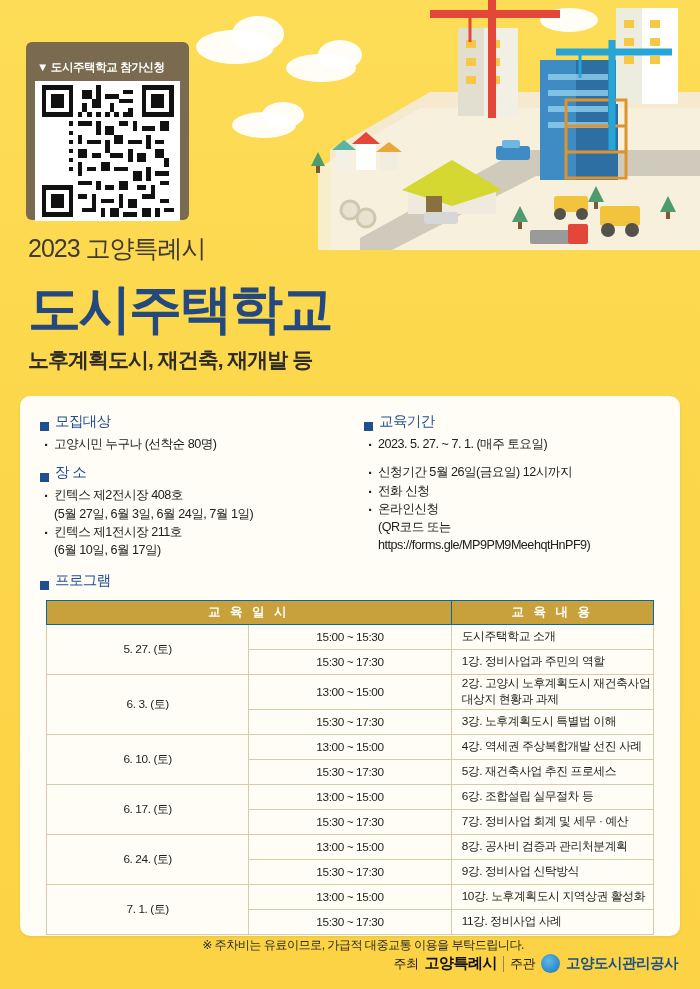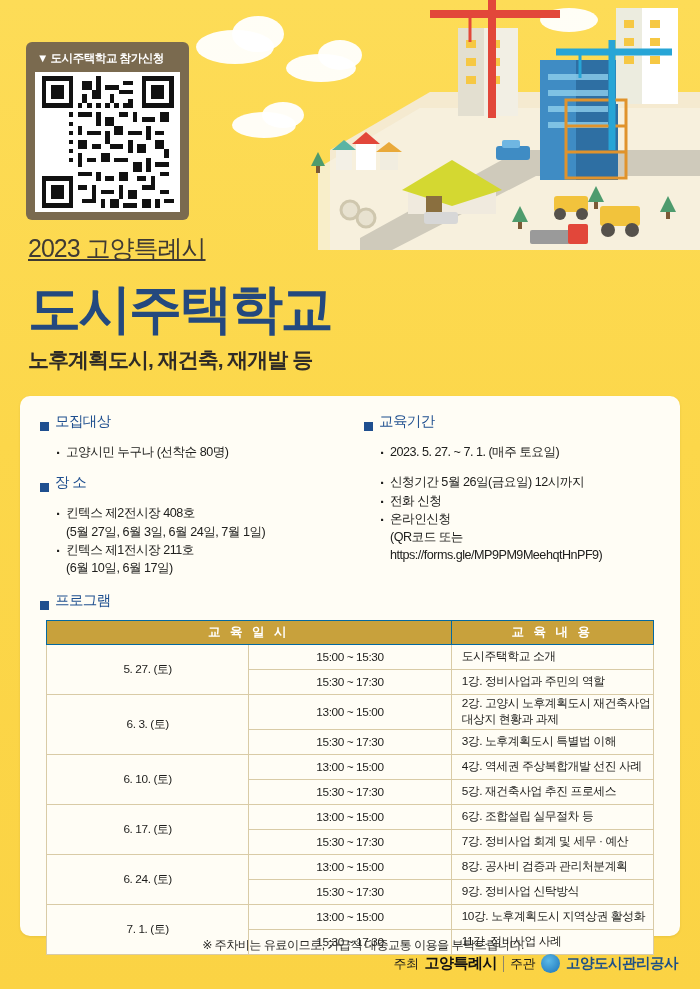--- a/index.html
+++ b/index.html
@@ -23,52 +23,51 @@
   .cloud {
     position: absolute; background: #fff; border-radius: 50%;
     opacity: .95;
   }
   
   .qr-card {
     position: absolute; left: 26px; top: 42px; width: 163px; height: 178px;
     background: #7a6a4f; border-radius: 6px; padding: 8px 9px;
   }
   .qr-caption {
-    color: #fff; font-size: 11.5px; letter-spacing: -0.4px; margin: 1px 0 6px 2px;
+    color: #fff; font-size: 11.5px; letter-spacing: -0.4px; margin: 10px 0 6px 2px;
     font-weight: bold;
-    font-family: Liberation Serif, serif;
   }
   .qr-box {
     width: 145px; height: 140px; background: #fff; margin: 0 auto;
     display: block; padding: 4px;
   }
   
   .title-zone { position: absolute; left: 28px; top: 232px; width: 420px; }
-  .t-year { font-size: 25px; color: #3f3a33; letter-spacing: -1px; text-decoration: underline; }
+  .t-year { font-size: 25px; color: #3f3a33; letter-spacing: -1px; }
   .t-main {
     font-size: 53px; font-weight: bold; color: #24497e; letter-spacing: -2.5px;
     line-height: 1.12; margin-top: 14px;
   }
   .t-sub { font-size: 21px; color: #2f2b26; letter-spacing: -1px; margin-top: 8px; font-weight: 600;}
   
   .panel {
     position: absolute; left: 20px; top: 396px; width: 660px; height: 540px;
     background: #fffdf5; border-radius: 10px; box-shadow: 0 1px 3px rgba(0,0,0,.08);
     padding: 16px 20px 10px 20px;
   }
   .info-grid { display: flex; gap: 0px; }
   .info-col { width: 50%; }
   .info-col.right { padding-left: 14px; }
   .blk { margin-bottom: 10px; }
   .blk-title {
     font-size: 14.5px; font-weight: normal; color: #1f4f8f; letter-spacing: -0.6px;
     display: flex; align-items: flex-end; gap: 6px; margin-bottom: 4px;
   }
   .sq { width: 9px; height: 9px; background: #1f4f8f; display: inline-block; }
-  .bullets { margin: 12px; padding: 0; list-style: none; }
+  .bullets { margin: 0; padding: 0; list-style: none; }
   .bullets li {
     font-size: 12.6px; color: #20201e; letter-spacing: -0.5px; line-height: 1.45;
     padding-left: 14px; position: relative;
   }
   .bullets li.dot::before {
     content: "·"; position: absolute; left: 4px; top: -1px; font-size: 15px; font-weight: bold;
   }
   .bullets li.cont { padding-left: 14px; }
   
   .prog-title { margin-top: 2px; }

